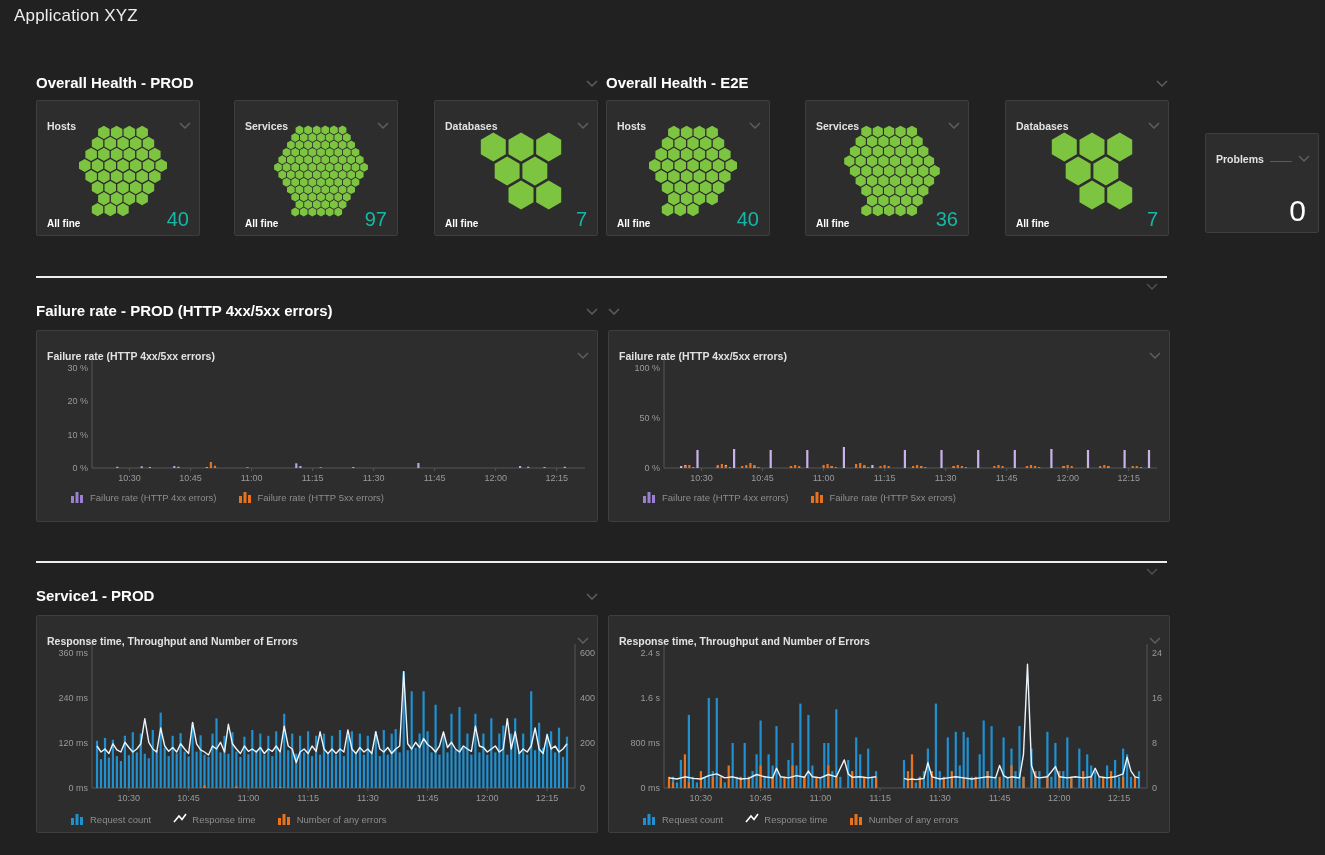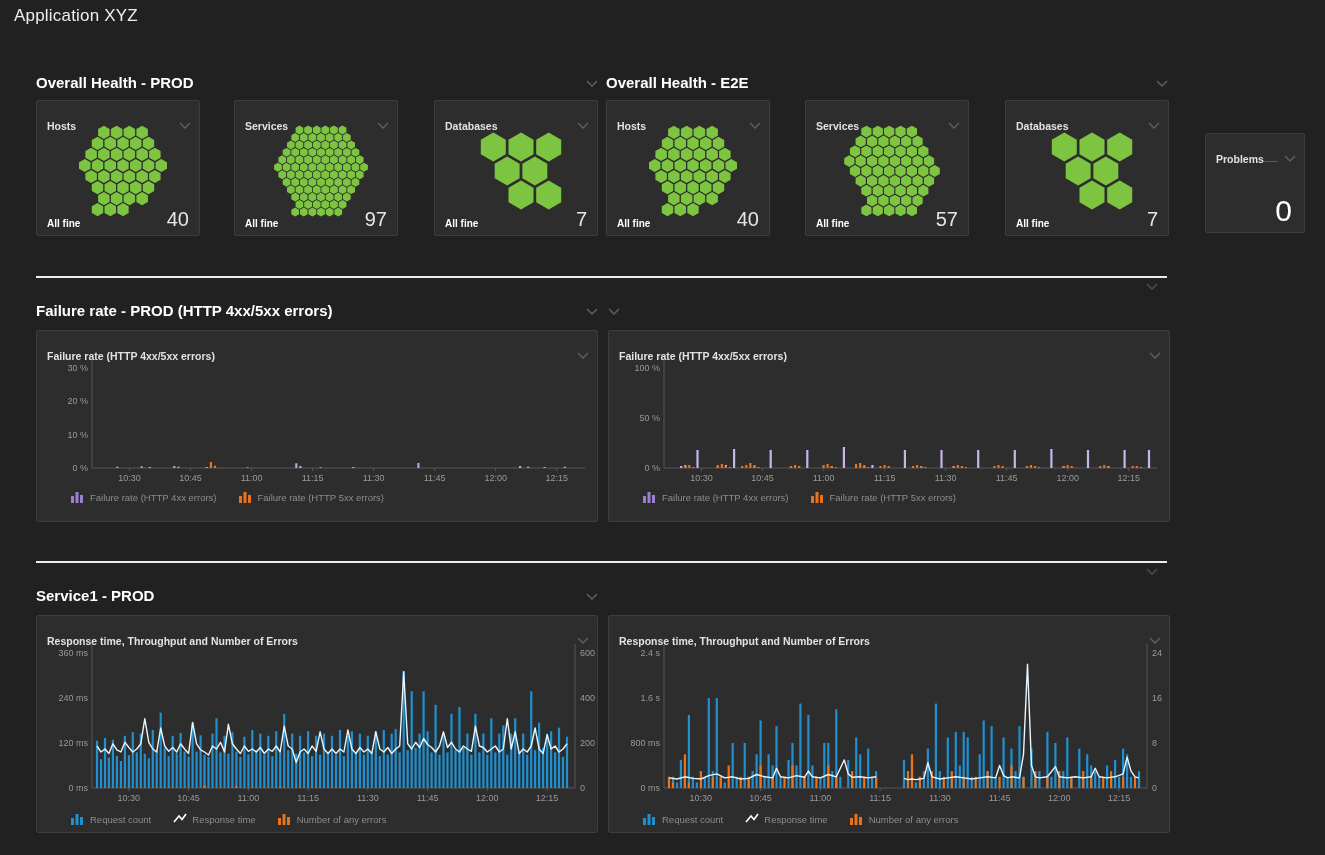--- a/index.html
+++ b/index.html
@@ -6,21 +6,21 @@
   body{font-family:"Liberation Sans",sans-serif;color:#e8e8e8;}
   .page{position:relative;width:1325px;height:855px;background:#212121;overflow:hidden;text-align:right;}
   .page-title{position:absolute;left:14px;top:6px;font-size:17px;color:#ededed;letter-spacing:.2px;}
   .sec-head{position:absolute;height:20px;display:flex;justify-content:space-between;align-items:center;}
   .sec-head .t{font-size:15px;font-weight:bold;color:#ffffff;}
   .tile{position:absolute;background:#2d2d2d;border:1px solid #3e3e3e;border-radius:2px;box-sizing:border-box;}
   .tile-head{display:flex;justify-content:space-between;align-items:flex-start;padding:8px 8px 0 10px;margin-top:11px;}
   .tile-title{font-size:10.5px;font-weight:bold;color:#e2e2e2;white-space:nowrap;}
   .tile-foot{position:absolute;left:10px;right:10px;bottom:6px;display:flex;justify-content:space-between;align-items:flex-end;}
   .all-fine{font-size:10px;font-weight:bold;color:#ffffff;}
-  .count{font-size:20px;color:#e5e5e5;line-height:1;}
+  .count{font-size:20px;color:#14b8a6;line-height:1;}
   .hc-svg{position:absolute;left:0;top:20px;}
   .divider{position:absolute;height:2px;background:#ededed;}
   .chev{display:inline-flex;flex:none;margin-top:2px;}
   .chev-abs{position:absolute;}
   .problems-line{width:22px;height:1px;background:#5a5a5a;margin:8px 6px 0 auto;}
   .big-zero{position:absolute;right:12px;bottom:4px;font-size:30px;font-weight:300;color:#ffffff;}
   .chart-svg{position:absolute;left:0;top:0;}
   .legend{position:absolute;display:flex;gap:22px;align-items:center;}
   .legend .li{display:flex;gap:5px;align-items:center;font-size:9.5px;color:#8d8d8d;white-space:nowrap;}
 </style>
@@ -369,21 +369,21 @@
             <polygon points="88.3,13.5 83.2,16.5 78.0,13.5 78.0,7.6 83.2,4.7 88.3,7.6" fill="#7dc540"></polygon>
             <polygon points="76.9,13.5 71.8,16.5 66.7,13.5 66.7,7.6 71.8,4.7 76.9,7.6" fill="#7dc540"></polygon>
             <polygon points="65.5,13.5 60.4,16.5 55.3,13.5 55.3,7.6 60.4,4.7 65.5,7.6" fill="#7dc540"></polygon>
             <polygon points="59.8,23.4 54.7,26.3 49.6,23.4 49.6,17.5 54.7,14.5 59.8,17.5" fill="#7dc540"></polygon>
             <polygon points="54.1,33.2 49.0,36.2 43.9,33.2 43.9,27.3 49.0,24.4 54.1,27.3" fill="#7dc540"></polygon>
             <polygon points="48.4,43.1 43.3,46.1 38.2,43.1 38.2,37.2 43.3,34.2 48.4,37.2" fill="#7dc540"></polygon>
           </g>
         </svg>
         <div class="tile-foot">
           <span class="all-fine">All fine</span>
-          <span class="count">57</span>
+          <span class="count">36</span>
         </div>
       </div>
       <div class="tile" style="left: 1005px; top: 100px; width: 164px; height: 136px;">
         <div class="tile-head">
           <div class="tile-title">Databases</div>
           <span class="chev">
             <svg width="12" height="7">
               <path d="M1 1 L6 6 L11 1" stroke="#5e5e5e" stroke-width="1.5" fill="none"></path>
             </svg>
           </span>
@@ -399,21 +399,21 @@
             <polygon points="126.2,81.2 113.7,88.4 101.2,81.2 101.2,66.8 113.7,59.6 126.2,66.8" fill="#7dc540"></polygon>
           </g>
         </svg>
         <div class="tile-foot">
           <span class="all-fine">All fine</span>
           <span class="count">7</span>
         </div>
       </div>
     </div>
 
-  <div class="tile" style="left:1205px;top:133px;width:100px;height:100px">
+  <div class="tile" style="left:1205px;top:133px;width:114px;height:100px">
     <div class="tile-head">
       <span class="tile-title">Problems</span>
       <span class="problems-line"></span>
       <span class="chev">
           <svg width="12" height="7">
             <path d="M1 1 L6 6 L11 1" stroke="#5e5e5e" stroke-width="1.5" fill="none"></path>
           </svg>
         </span>
     </div>
     <div class="big-zero">0</div>

